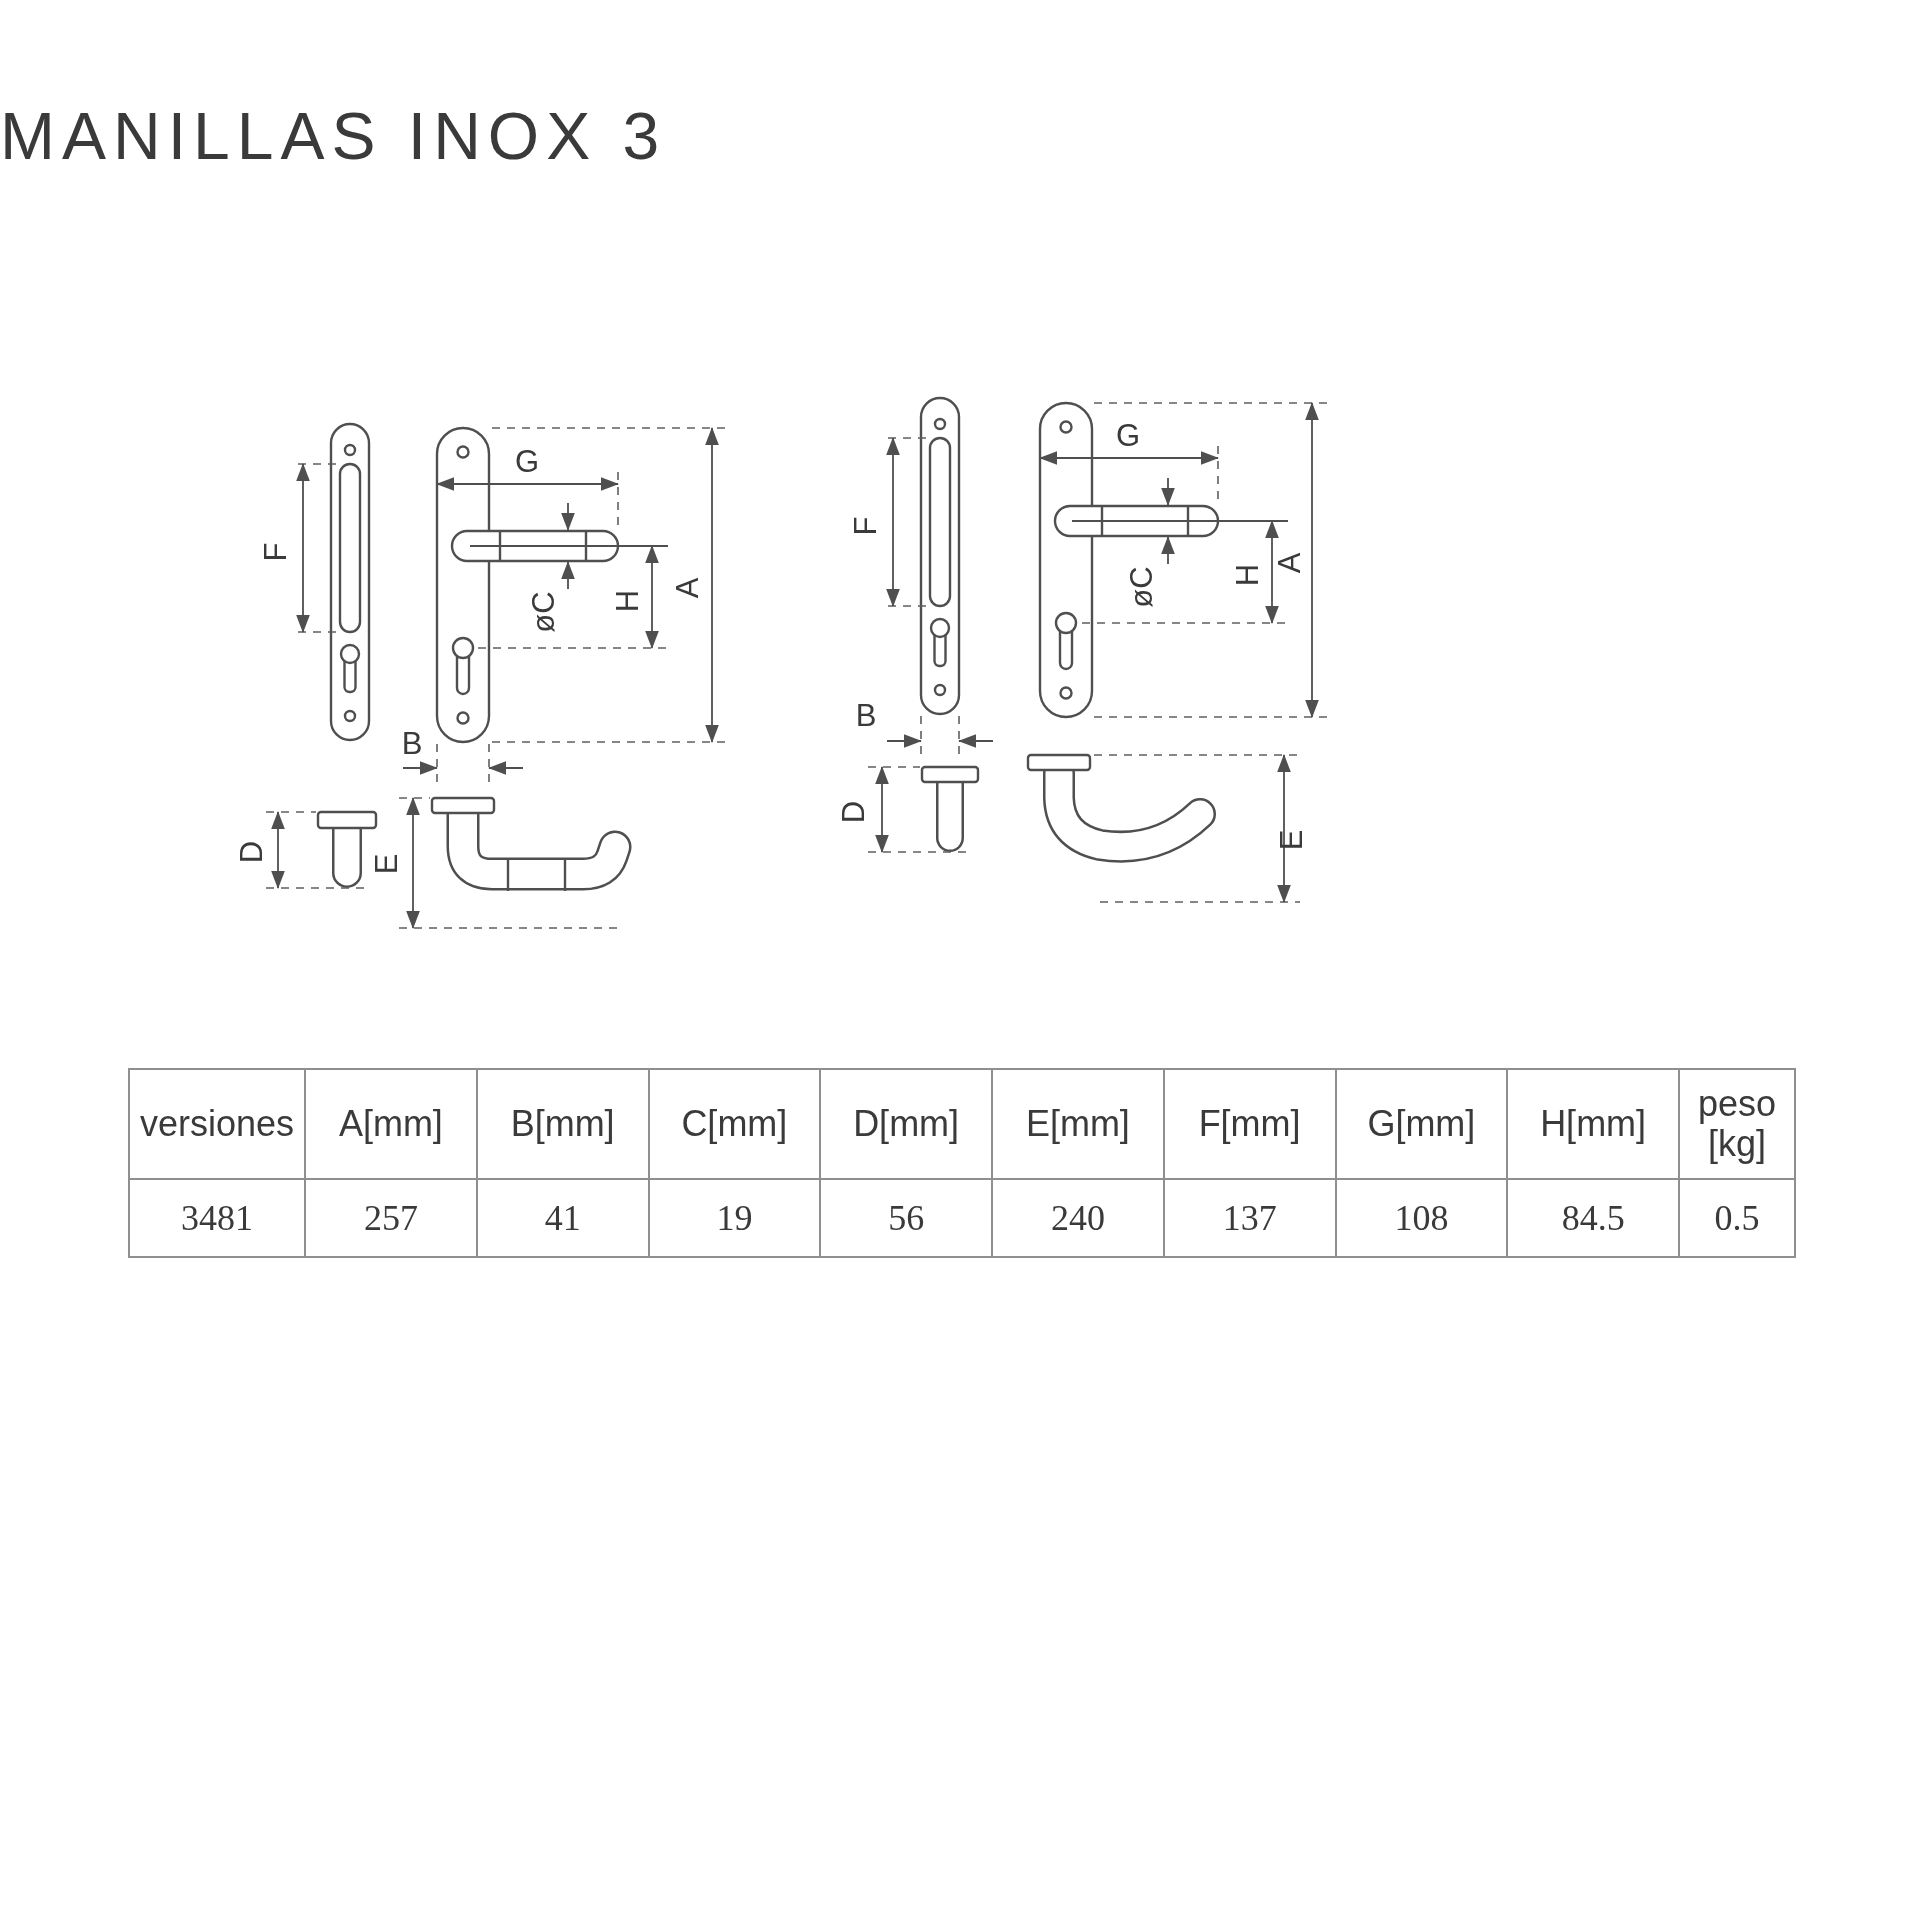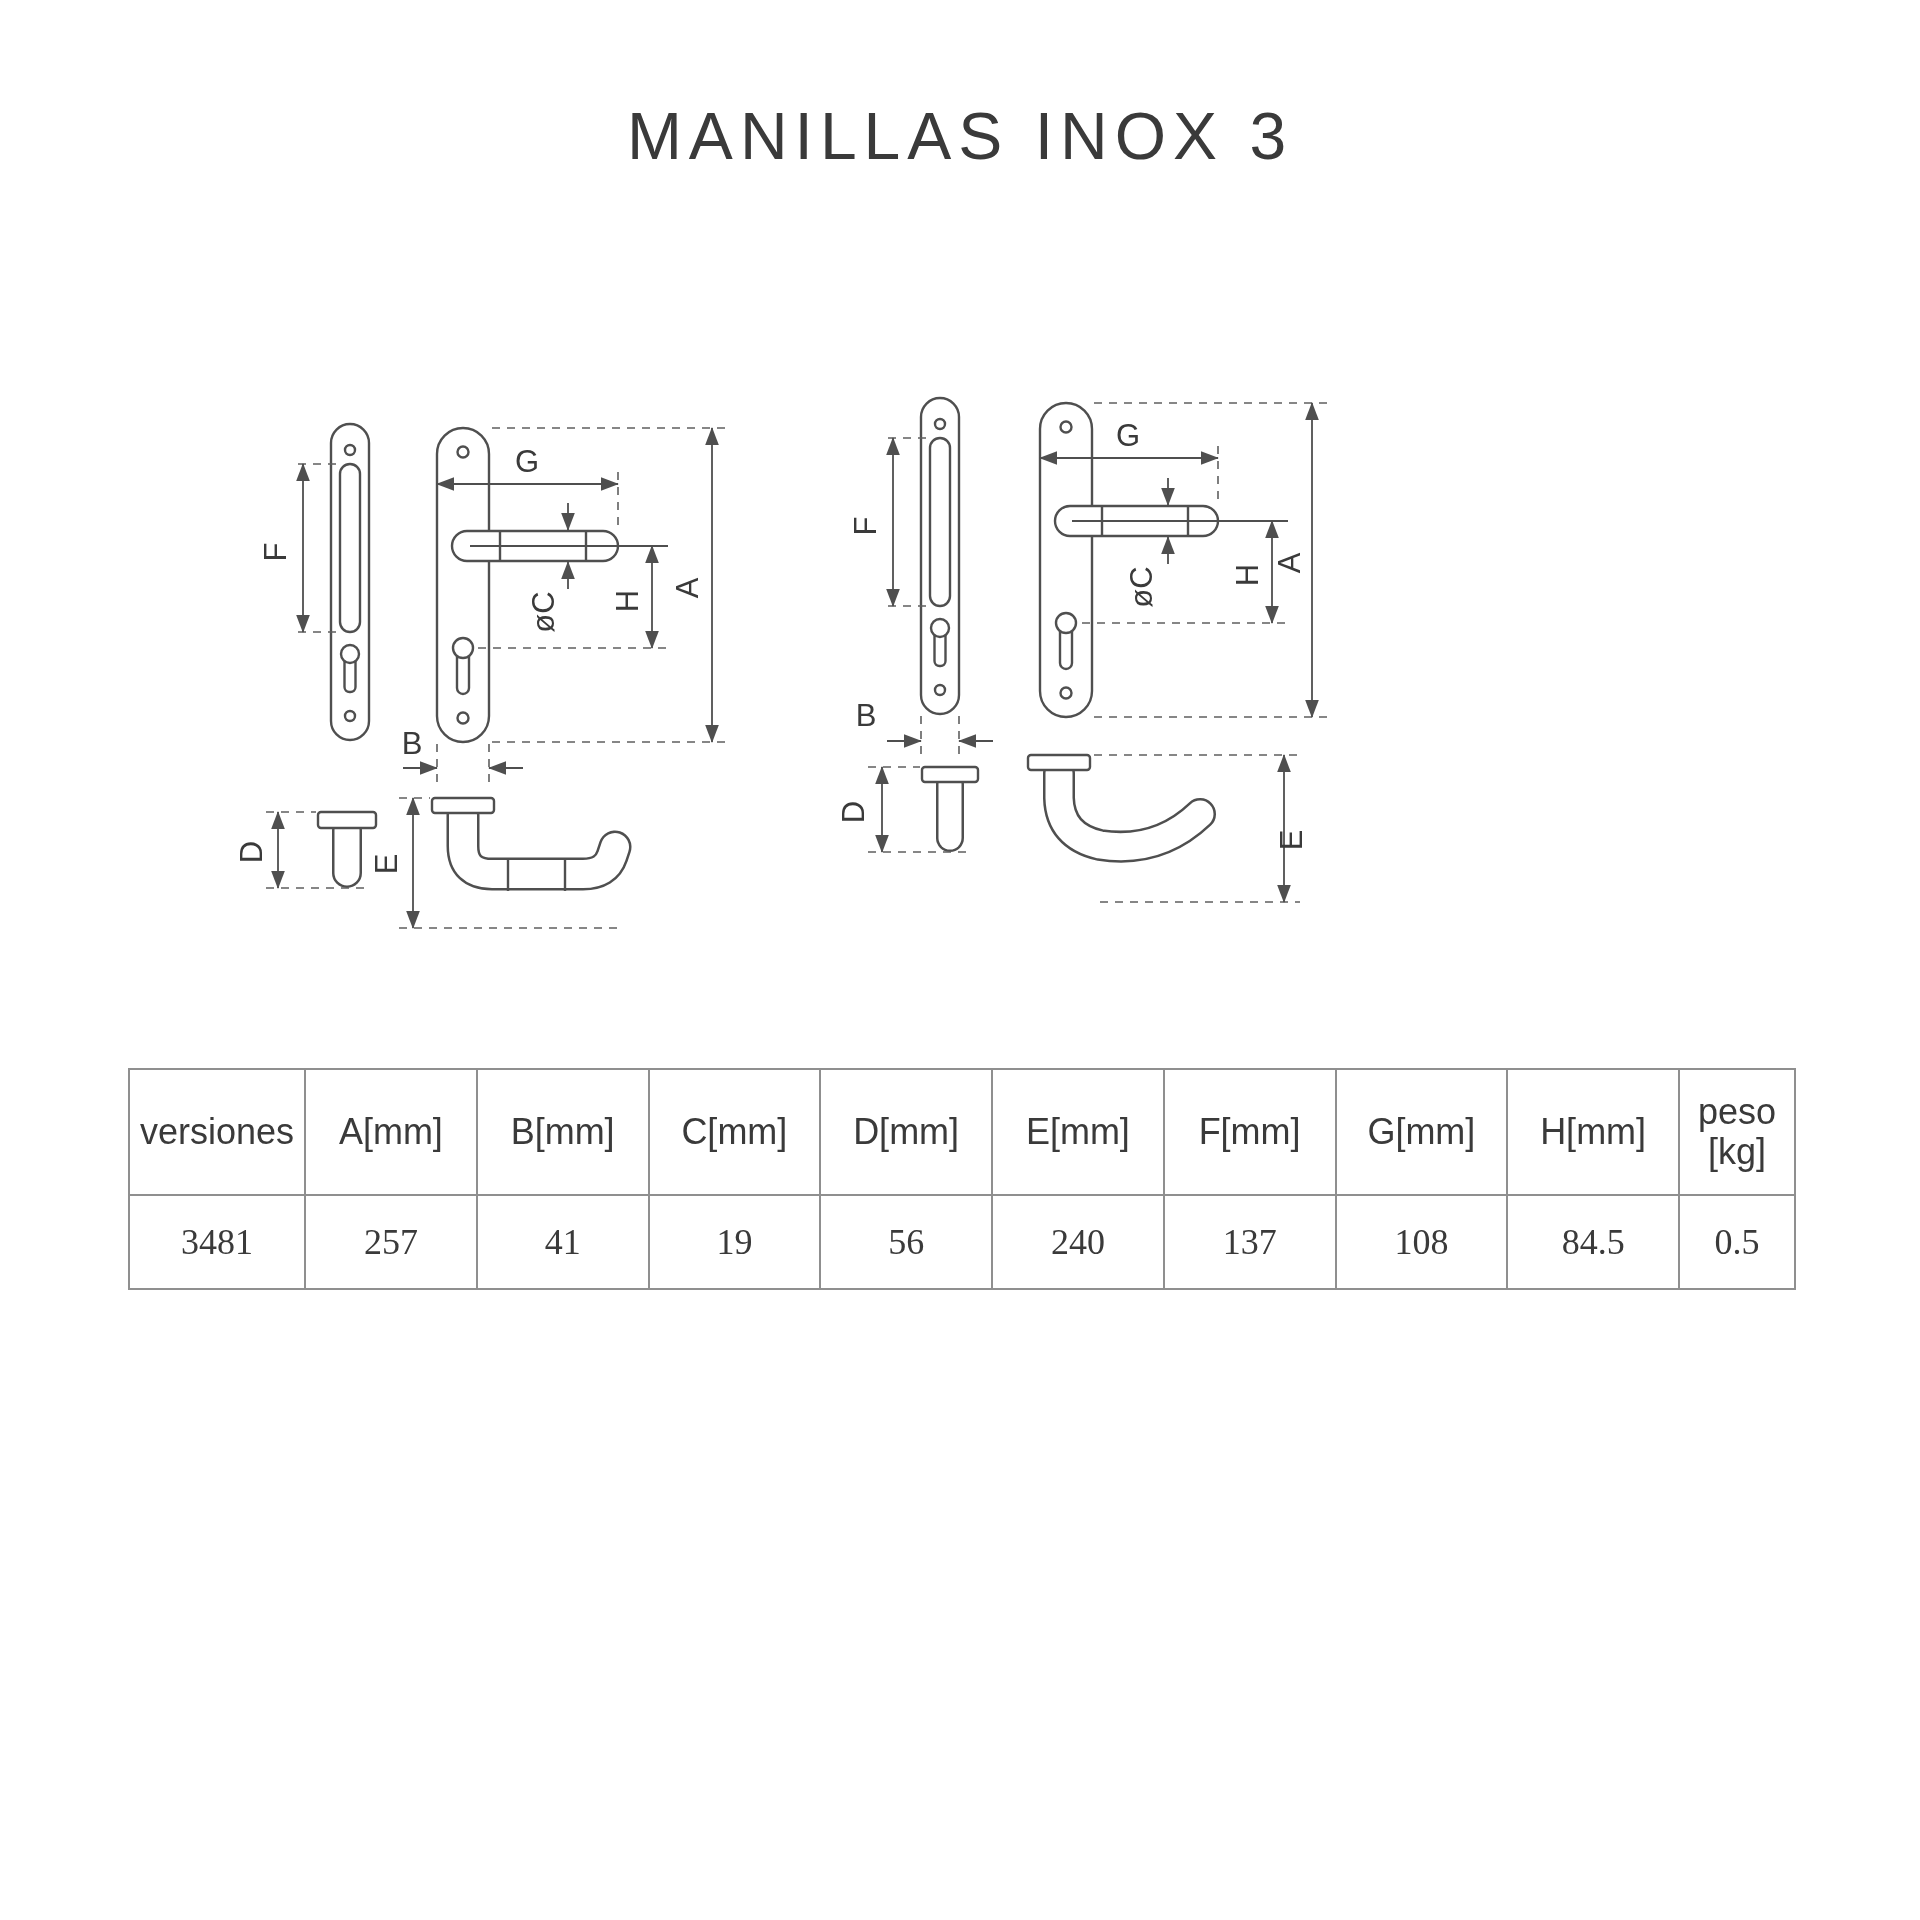--- a/index.html
+++ b/index.html
@@ -2,39 +2,39 @@
 <html><head>
 <meta charset="utf-8">
 <style>
   html,body{margin:0;padding:0;}
   body{
     width:1920px;height:1920px;background:#ffffff;position:relative;
     font-family:"Liberation Sans", sans-serif;color:#383838;
   }
   .title{
     position:absolute;top:98px;left:0;width:100%;margin:0;
-    text-align:center;font-size:66px;font-weight:400;letter-spacing:7px;color:#3a3a3a;
+    font-size:66px;font-weight:400;letter-spacing:7px;color:#3a3a3a;
   }
   svg.drawings{position:absolute;top:0;left:0;}
   
   .fillw{fill:#ffffff;stroke:#4f4f4f;stroke-width:2.4;}
   .ol{fill:none;stroke:#4f4f4f;stroke-width:2.4;}
   .dim{fill:none;stroke:#4f4f4f;stroke-width:1.8;}
   .ext{fill:none;stroke:#5f5f5f;stroke-width:1.6;stroke-dasharray:8 7;}
   .tube-o{fill:none;stroke:#4f4f4f;stroke-linecap:round;stroke-linejoin:round;}
   .tube-i{fill:none;stroke:#ffffff;stroke-linecap:round;stroke-linejoin:round;}
   .lbl{font-family:"Liberation Sans",sans-serif;font-size:31px;fill:#3a3a3a;}
   
   table.dims{
     position:absolute;top:1068px;left:128px;width:1668px;
     border-collapse:collapse;table-layout:fixed;color:#3a3a3a;
   }
   table.dims th, table.dims td{
     border:2px solid #8f8f8f;text-align:center;vertical-align:middle;
-    font-weight:400;font-size:36px;padding:8px 4px;
+    font-weight:400;font-size:36px;padding:0 4px;
   }
   table.dims thead th{height:108px;line-height:1.1;}
   table.dims tbody td{height:76px;font-family:Liberation Serif, serif;}
 </style>
 </head>
 <body>
 
 <div class="page">
 
   <h1 class="title">MANILLAS INOX 3</h1>

